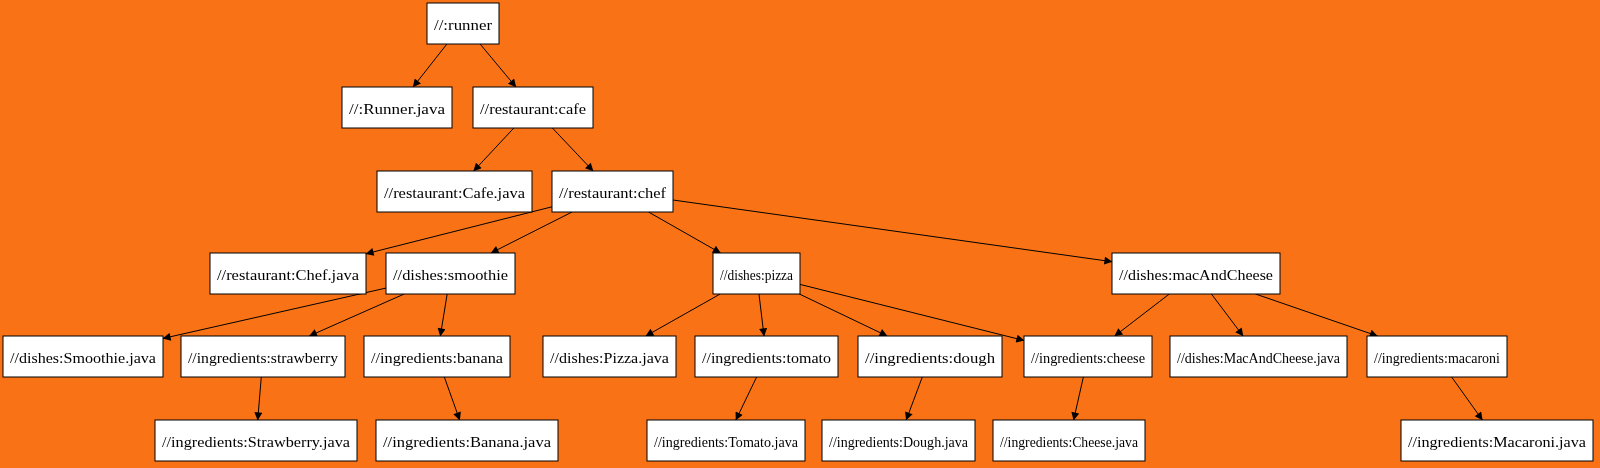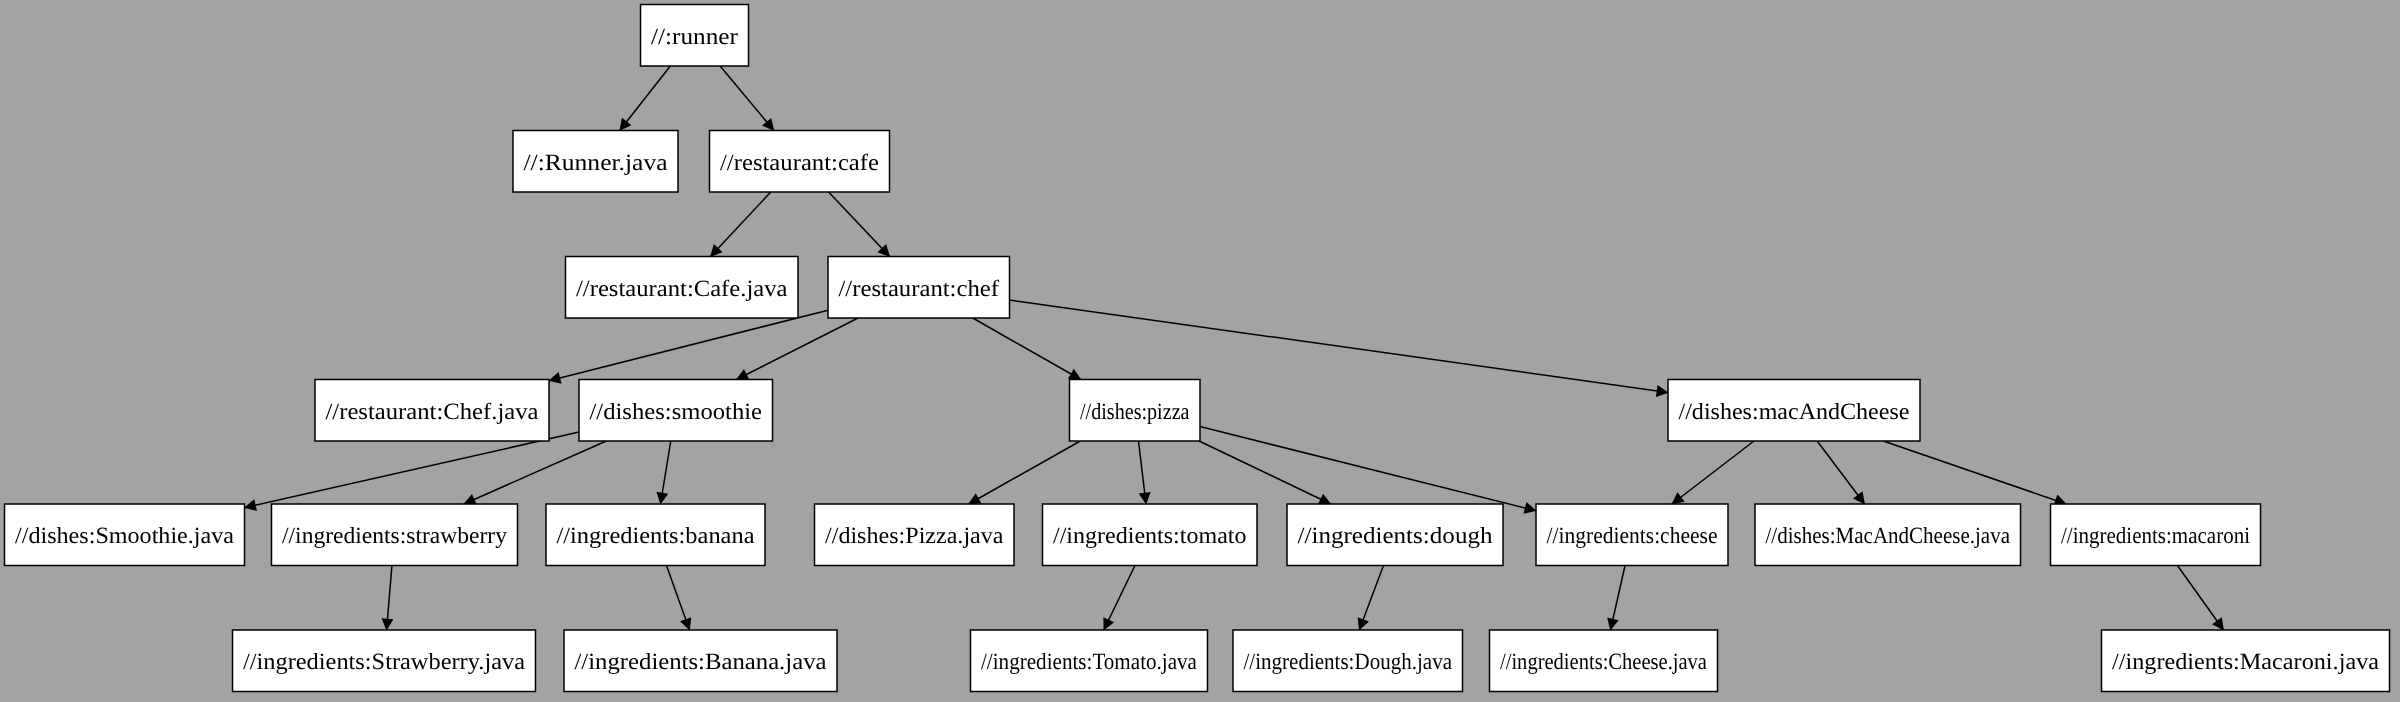--- a/index.html
+++ b/index.html
@@ -8,21 +8,21 @@
     background: #ffffff;
     width: 1600px;
     height: 468px;
     overflow: hidden;
     font-family: "Liberation Serif", "DejaVu Serif", serif;
   }
   .canvas {
     position: relative;
     width: 1600px;
     height: 468px;
-    background: #a3a3a3;
+    background: #f97316;
   }
   svg { display: block; }
   .node-rect {
     fill: #ffffff;
     stroke: #000000;
     stroke-width: 1;
   }
   .node-label {
     fill: #000000;
     font-family: "Liberation Serif", "DejaVu Serif", serif;

